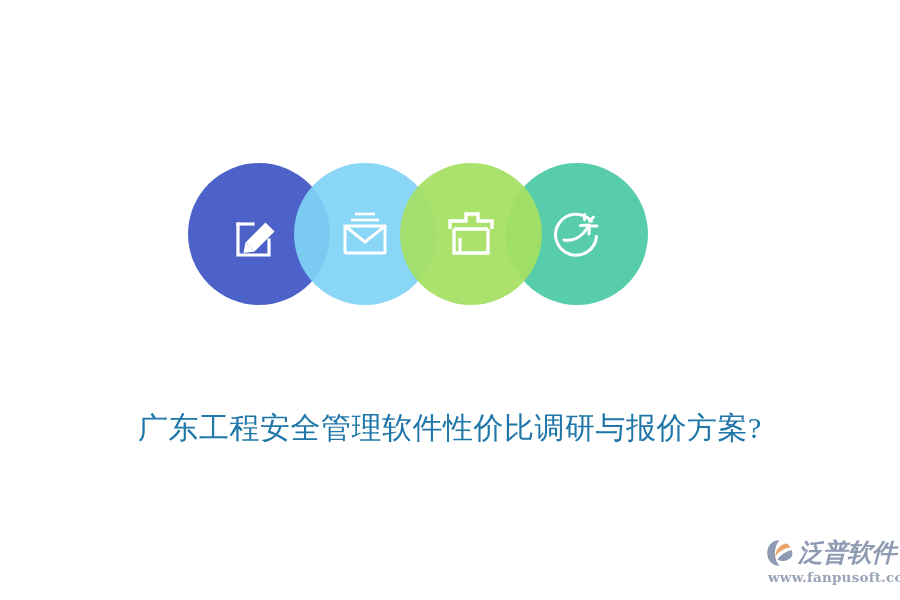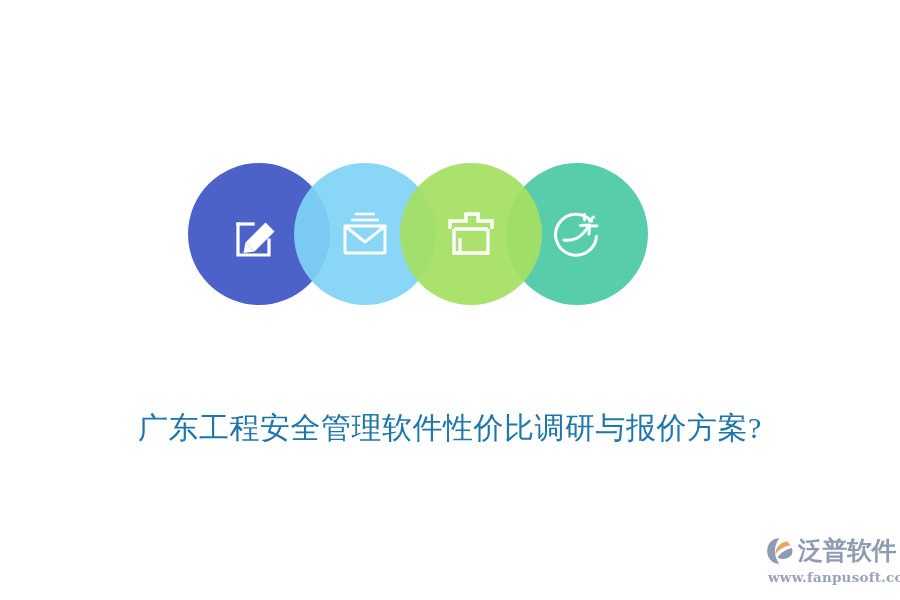--- a/index.html
+++ b/index.html
@@ -58,22 +58,23 @@
   
   .logo {
     position: absolute;
     left: 766px;
     top: 536px;
     width: 126px;
     height: 52px;
   }
   .logo-row {
     display: flex;
-    align-items: flex-start;
+    align-items: flex-end;
     height: 32px;
+    font-style: italic;
   }
   .logo-mark {
     width: 30px;
     height: 30px;
     flex: 0 0 30px;
     margin-right: 2px;
   }
   .logo-mark svg {
     display: block;
     width: 30px;

